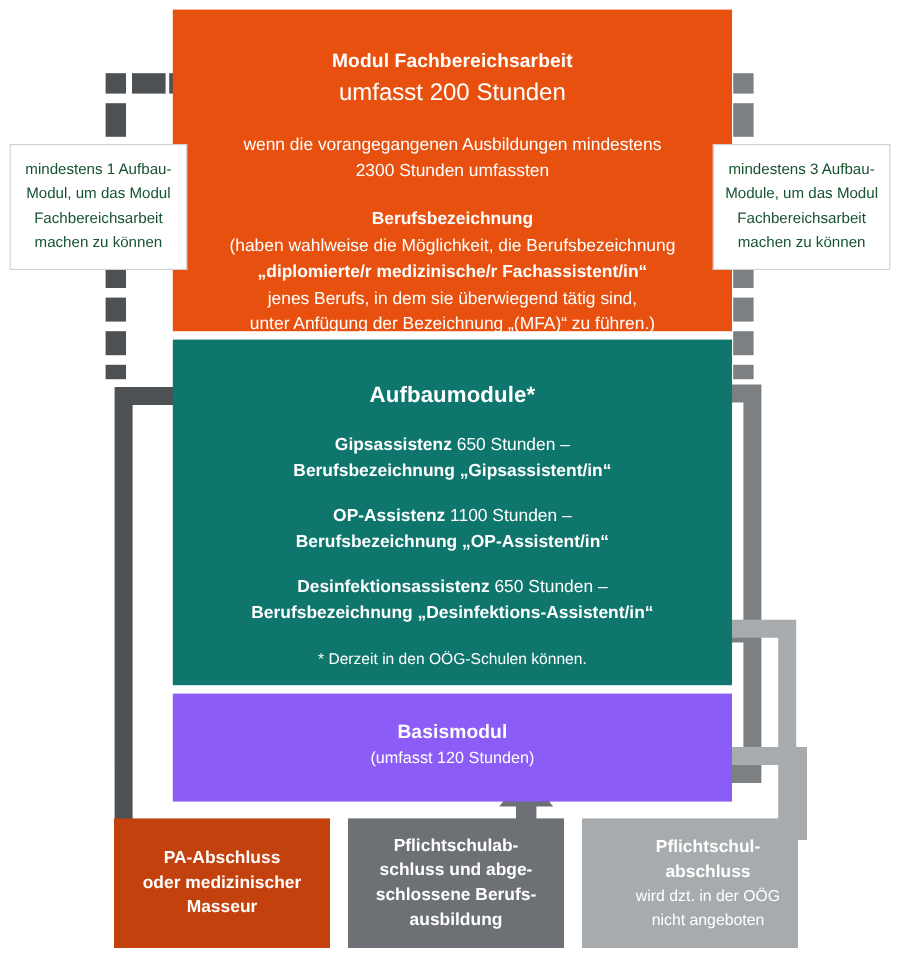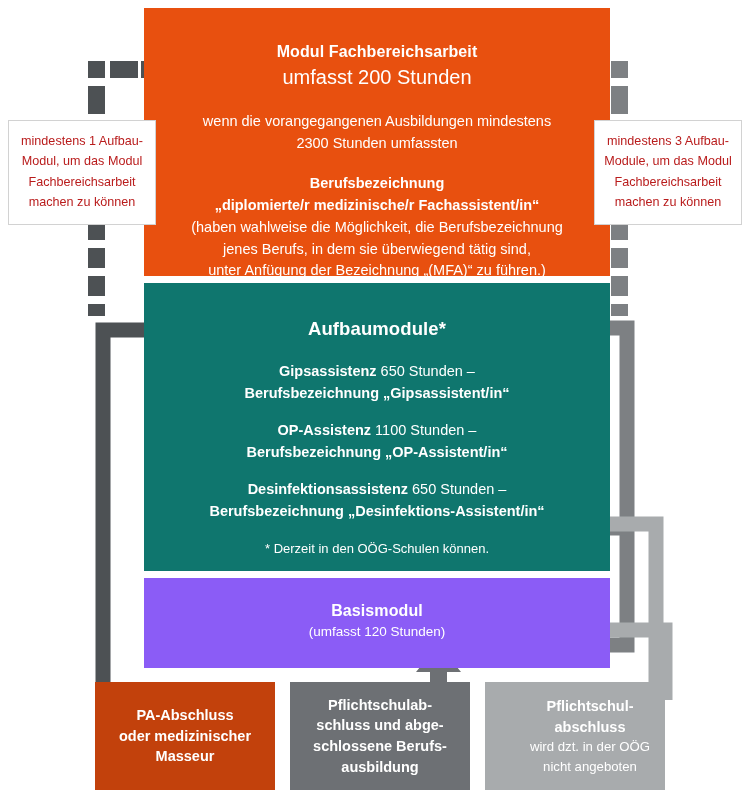--- a/index.html
+++ b/index.html
@@ -51,21 +51,21 @@
 
   .item-line { font-size: 14.5px; line-height: 1.52; }
   .item-line b { font-weight: bold; }
   .foot-note { font-size: 13px; }
 
   
   .callout {
     position: absolute;
     background: #ffffff;
     border: 1px solid #d2d2d2;
-    color: #b91c1c;
+    color: #14532d;
     font-size: 12.6px;
     line-height: 1.62;
     text-align: center;
     padding: 10px 6px 11px;
   }
   .callout-left  { left: 8px;  top: 120px; width: 148px; }
   .callout-right { left: 594px; top: 120px; width: 148px; }
 
   
   .prereq {
@@ -145,22 +145,22 @@
   </svg>
 
   <div class="module mod-fach">
     <div class="mod-title">Modul Fachbereichsarbeit</div>
     <div class="mod-sub">umfasst 200 Stunden</div>
     <div class="gap-lg"></div>
     <div class="mod-para">wenn die vorangegangenen Ausbildungen mindestens</div>
     <div class="mod-para">2300 Stunden umfassten</div>
     <div class="gap-lg"></div>
     <div class="mod-para"><b>Berufsbezeichnung</b></div>
+    <div class="mod-para">(haben wahlweise die Möglichkeit, die Berufsbezeichnung</div>
     <div class="mod-para"><b>„diplomierte/r medizinische/r Fachassistent/in“</b></div>
-    <div class="mod-para">(haben wahlweise die Möglichkeit, die Berufsbezeichnung</div>
     <div class="mod-para">jenes Berufs, in dem sie überwiegend tätig sind,</div>
     <div class="mod-para">unter Anfügung der Bezeichnung „(MFA)“ zu führen.)</div>
   </div>
 
   <div class="module mod-aufbau">
     <div class="mod-title">Aufbaumodule*</div>
     <div class="gap-lg"></div>
 
     <div>
       <div class="item-line"><b>Gipsassistenz</b><span> 650 Stunden –</span></div>

